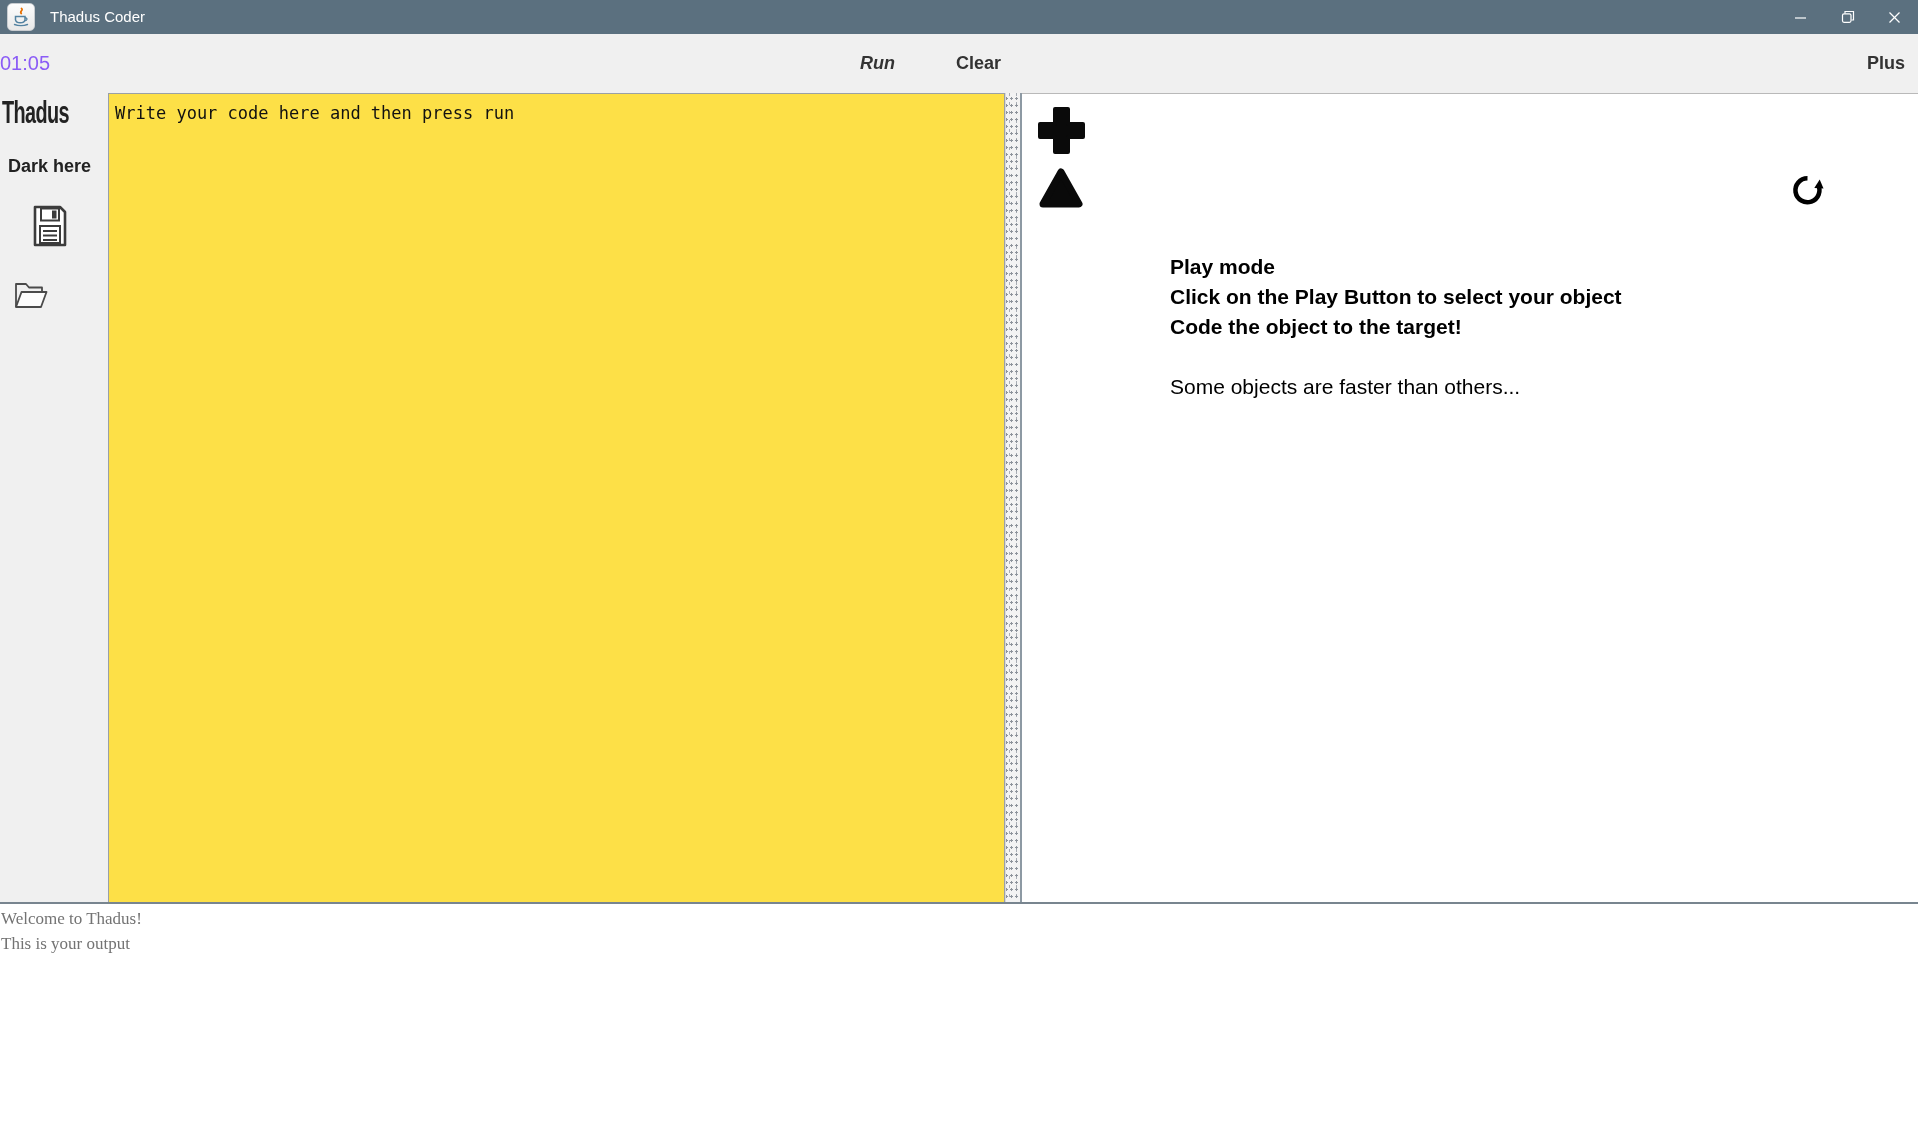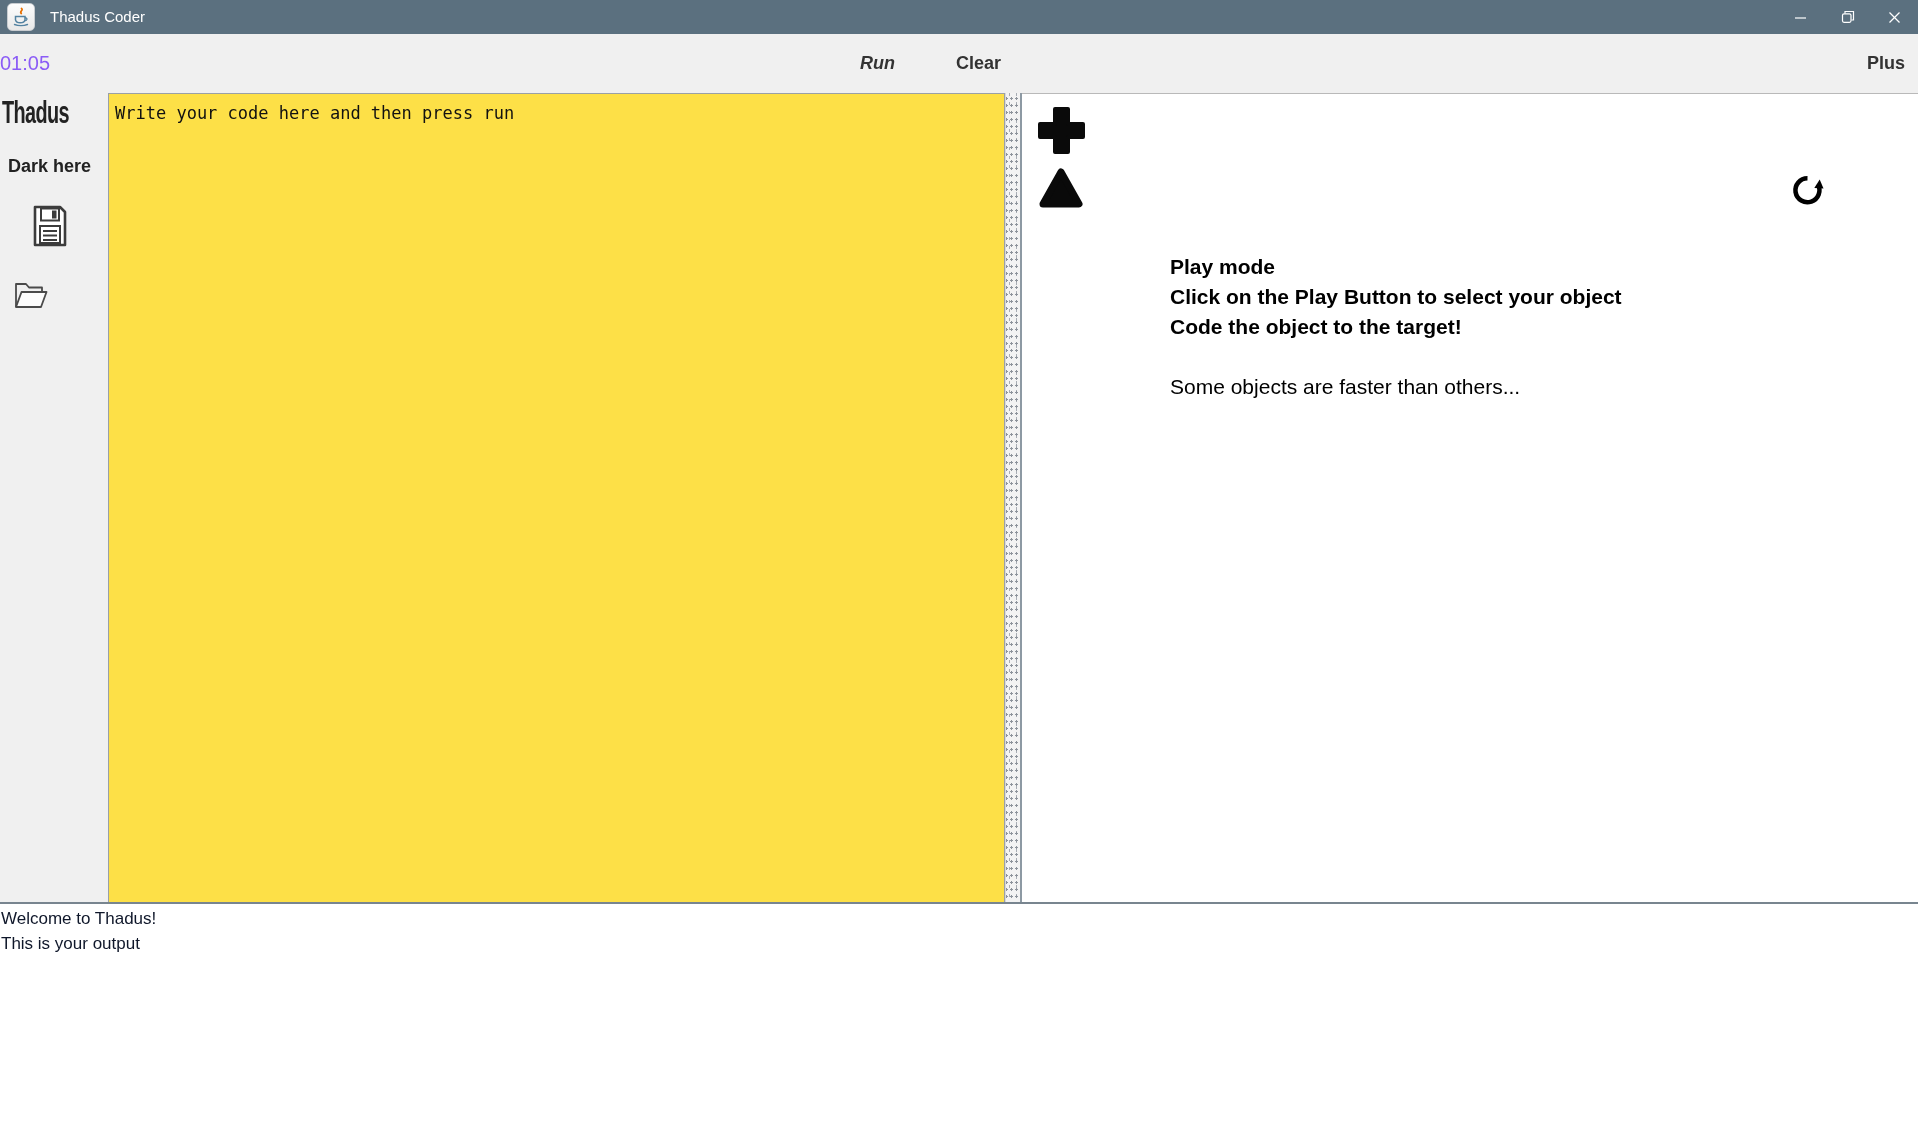--- a/index.html
+++ b/index.html
@@ -65,22 +65,22 @@
     line-height: 30px; color: #000000; margin-top: 32px; }
   .instructions .bold { font-weight: bold; }
   .spacer-line { height: 30px; }
 
   
   .hdivider { position: absolute; left: 0; top: 902px; width: 1918px; height: 2px;
     background: #78858f; cursor: row-resize; }
 
   
   .output { position: absolute; left: 0; top: 904px; width: 1918px; height: 222px;
-    background: #ffffff; font-family: Liberation Sans, sans-serif; font-size: 17px;
-    line-height: 25px; color: #0f172a; padding: 2px 0 0 1px; }
+    background: #ffffff; font-family: Liberation Serif, serif; font-size: 17px;
+    line-height: 25px; color: #737373; padding: 2px 0 0 1px; }
   .output .out-line { white-space: pre; }
 
   svg { display: block; }
 </style>
 </head>
 <body>
 
 <div id="app">
 
   <div class="titlebar">

